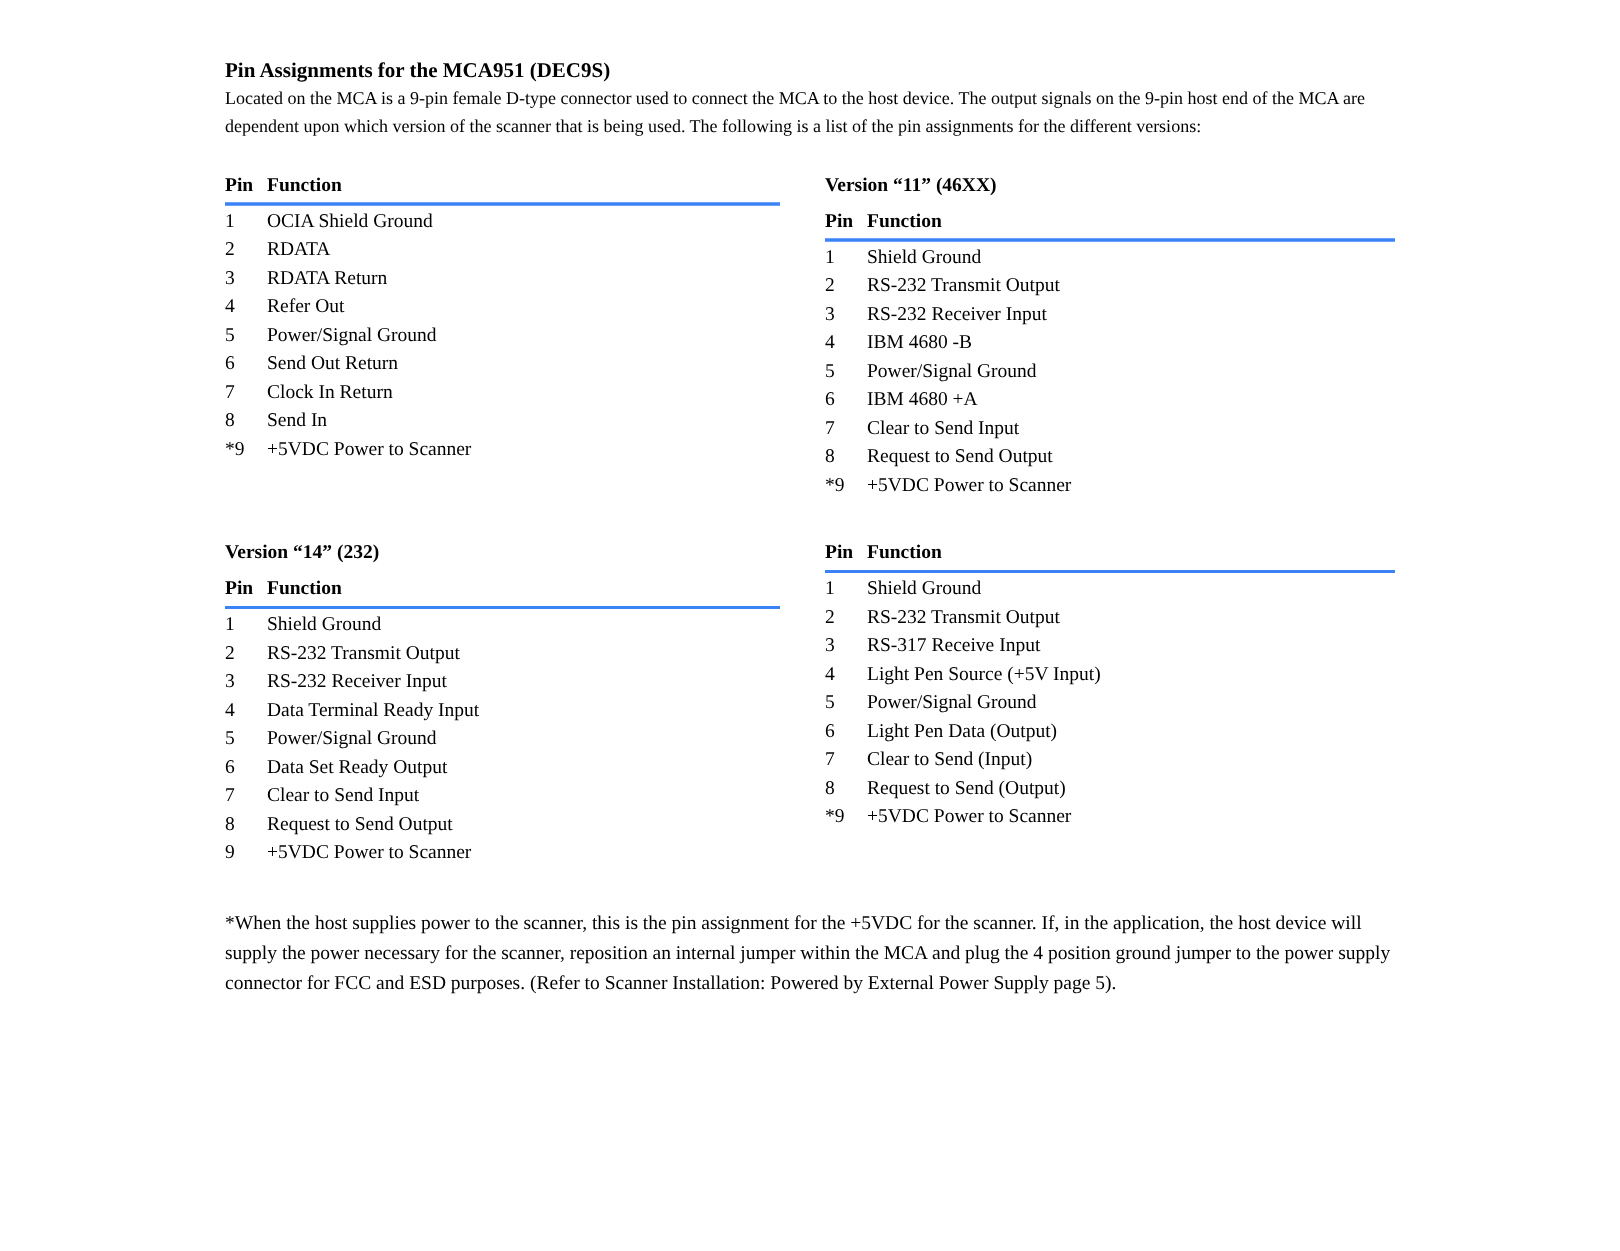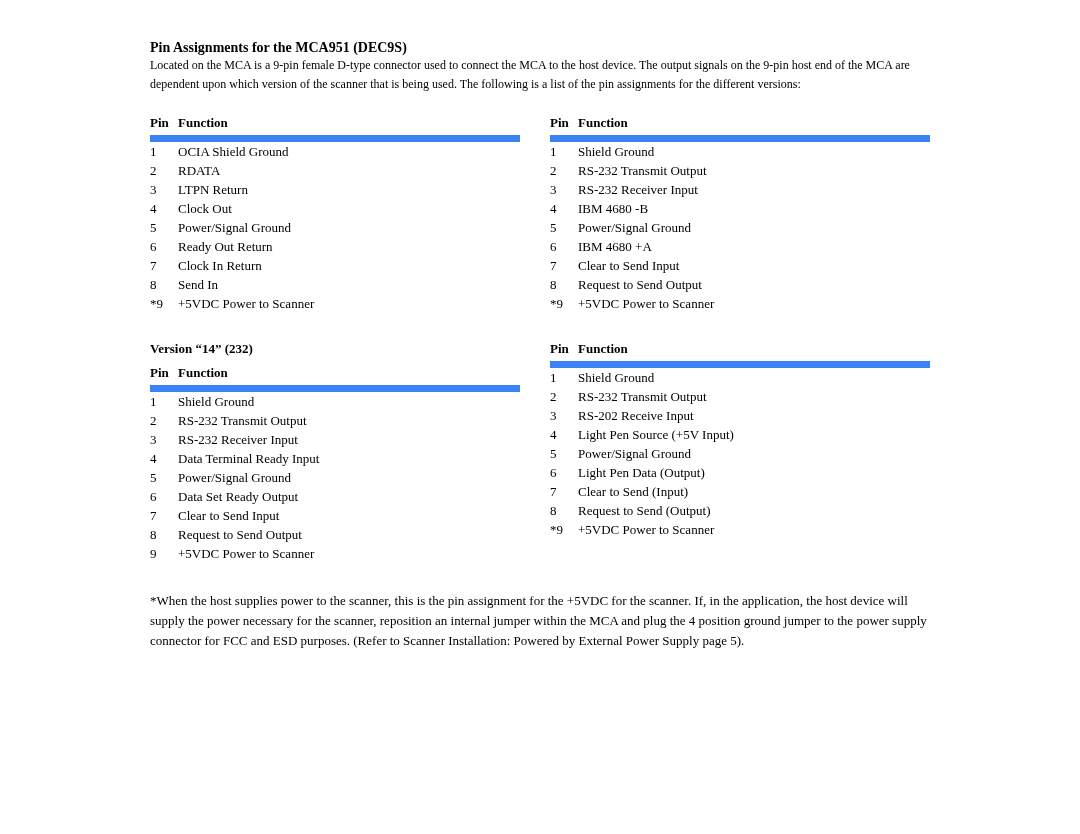--- a/index.html
+++ b/index.html
@@ -50,21 +50,21 @@
     }
     .pin-table {
       width: 100%;
       border-collapse: collapse;
     }
     .pin-table th {
       font-weight: bold;
       font-size: 13px;
       text-align: left;
       padding-bottom: 4px;
-      border-bottom: 7px solid #3b82f6;
+      border-bottom: 2px solid #3b82f6;
     }
     .pin-table td {
       font-size: 13px;
       padding: 1.5px 0;
       vertical-align: top;
     }
     .pin-col {
       width: 28px;
     }
     .versions-grid-bottom {
@@ -107,51 +107,52 @@
         <tr>
               <td>1</td>
               <td>OCIA Shield Ground</td>
             </tr>
             <tr>
               <td>2</td>
               <td>RDATA</td>
             </tr>
             <tr>
               <td>3</td>
-              <td>LTPN Return</td>
+              <td>RDATA Return</td>
             </tr>
             <tr>
               <td>4</td>
-              <td>Clock Out</td>
+              <td>Refer Out</td>
             </tr>
             <tr>
               <td>5</td>
               <td>Power/Signal Ground</td>
             </tr>
             <tr>
               <td>6</td>
-              <td>Ready Out Return</td>
+              <td>Send Out Return</td>
             </tr>
             <tr>
               <td>7</td>
               <td>Clock In Return</td>
             </tr>
             <tr>
               <td>8</td>
               <td>Send In</td>
             </tr>
             <tr>
               <td>*9</td>
               <td>+5VDC Power to Scanner</td>
             </tr>
           </tbody>
       </table>
     </div>
 
     <div class="version-section">
+      <div class="version-title">Version “11” (46XX)</div>
       <table class="pin-table">
         <thead>
           <tr>
             <th class="pin-col">Pin</th>
             <th>Function</th>
           </tr>
         </thead>
         <tbody id="v11-body">
         <tr>
               <td>1</td>
@@ -258,21 +259,21 @@
         <tr>
               <td>1</td>
               <td>Shield Ground</td>
             </tr>
             <tr>
               <td>2</td>
               <td>RS-232 Transmit Output</td>
             </tr>
             <tr>
               <td>3</td>
-              <td>RS-202 Receive Input</td>
+              <td>RS-317 Receive Input</td>
             </tr>
             <tr>
               <td>4</td>
               <td>Light Pen Source (+5V Input)</td>
             </tr>
             <tr>
               <td>5</td>
               <td>Power/Signal Ground</td>
             </tr>
             <tr>

